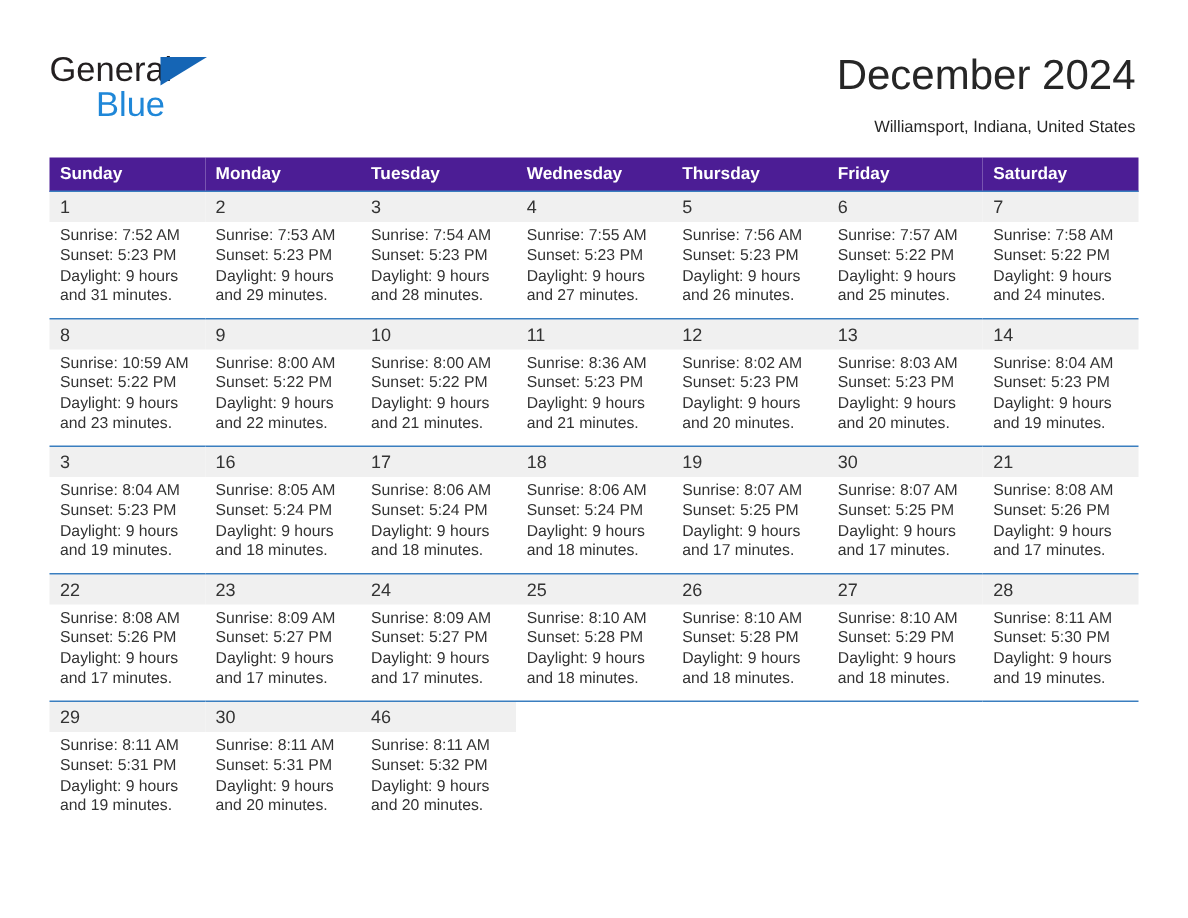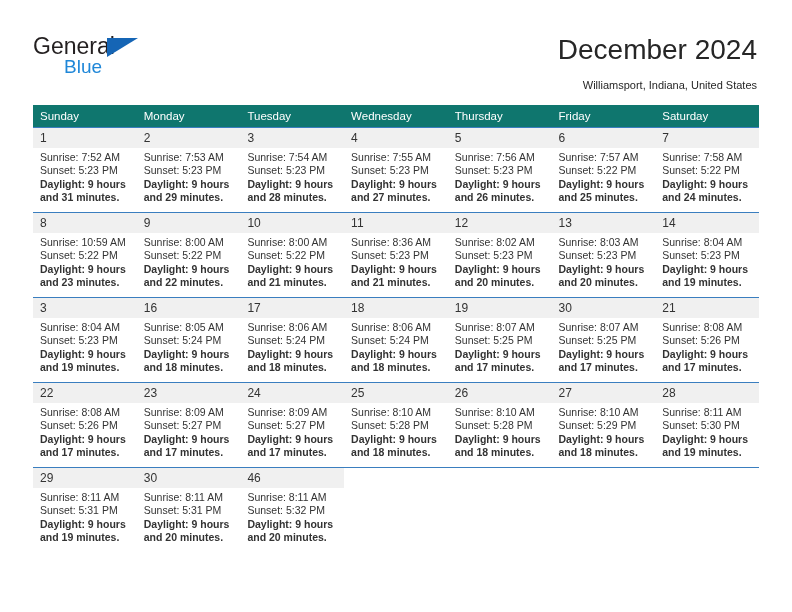--- a/index.html
+++ b/index.html
@@ -51,21 +51,21 @@
     top: 5px;
     width: 0;
     height: 0;
     border-left: 31px solid #1565b5;
     border-bottom: 19px solid transparent;
   }
   .brand-blue {
     position: absolute;
     left: 31px;
     top: 23px;
-    font-size: 19px;
+    font-size: 23px;
     color: #1f87d8;
     font-family: "Liberation Sans", sans-serif;
   }
   .title {
     position: absolute;
     right: 35px;
     top: 34px;
     font-size: 28px;
     color: #262626;
     text-align: left;
@@ -87,24 +87,24 @@
     left: 33px;
     top: 105px;
     width: 726px;
   }
   table.cal {
     border-collapse: collapse;
     width: 726px;
     table-layout: fixed;
   }
   table.cal th {
-    background: #0f766e;
+    background: #4c1d95;
     color: #ffffff;
     font-size: 11.5px;
-    font-weight: normal;
+    font-weight: bold;
     text-align: left;
     padding: 5px 0 5px 7px;
     height: 11px;
     border: none;
   }
   table.cal td {
     vertical-align: top;
     padding: 0;
     border: none;
     border-top: 1px solid #3a7ebf;
@@ -129,21 +129,20 @@
     padding: 3px 6px 0 7px;
     font-size: 10.5px;
     line-height: 13.3px;
     color: #333333;
   }
   .details div {
     white-space: nowrap;
   }
   .details .daylight {
     white-space: normal;
-    font-weight: bold;
   }
 </style>
 </head>
 <body>
 
 <div class="page">
 
   <div class="header">
 
     <div class="brand">

